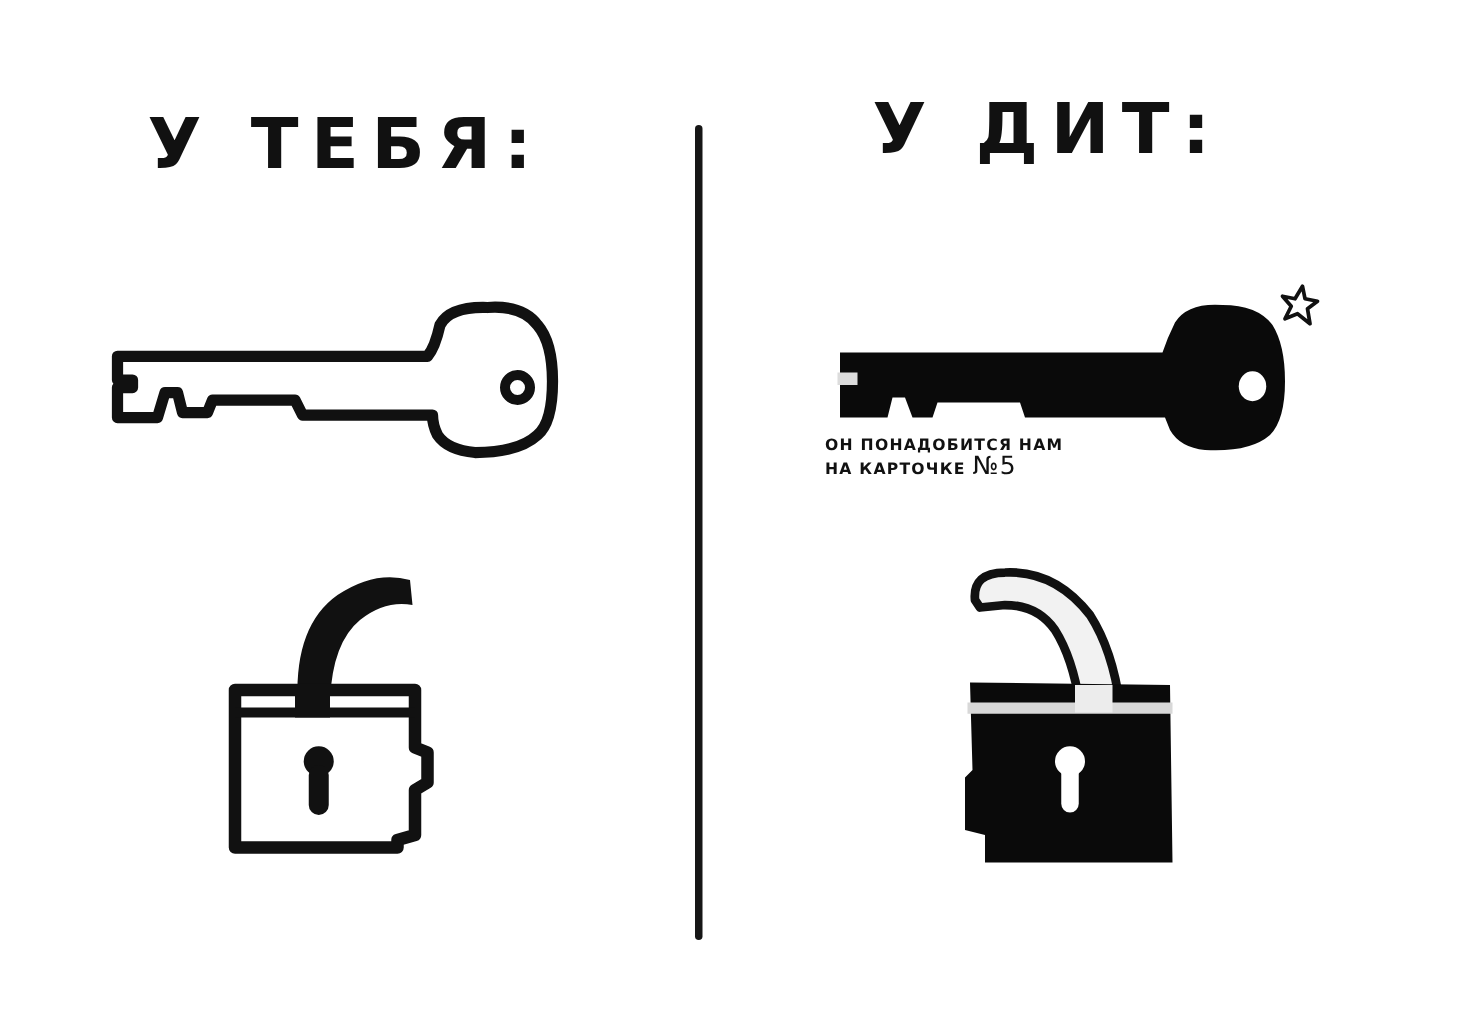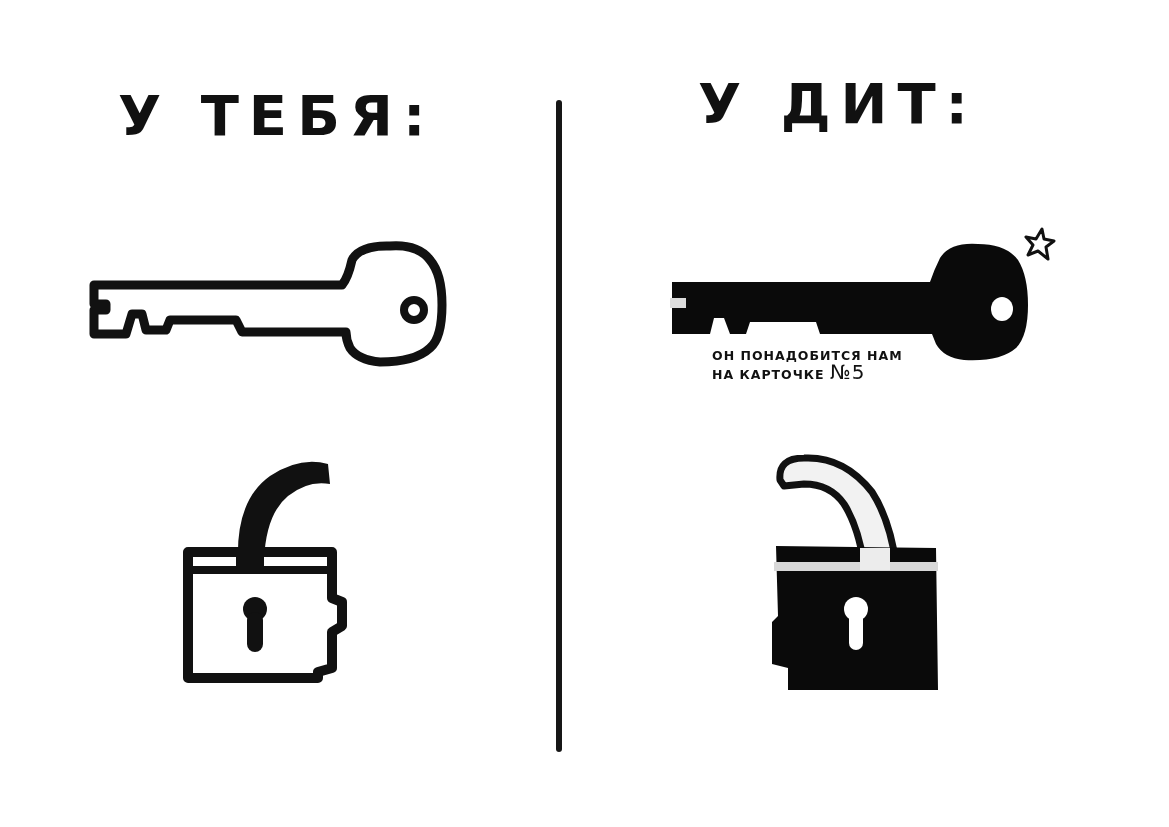--- a/index.html
+++ b/index.html
@@ -31,21 +31,21 @@
 <svg width="380" height="150" style="left:668px; top:230px;" viewBox="0 0 380 150">
   <path d="M4,52 L262,52 Q266,40 272,28 Q282,12 310,14 Q338,14 350,30 Q360,46 360,75 Q360,106 348,118 Q332,132 296,130 Q276,128 268,114 L264,104 L152,104 L148,92 L82,92 L78,104 L62,104 L56,88 L46,88 L42,104 L4,104 Z" fill="#0a0a0a"></path>
   <rect x="2" y="68" width="16" height="10" fill="#dcdcdc"></rect>
   <ellipse cx="334" cy="79" rx="11" ry="12" fill="#fff"></ellipse>
 </svg>
 
 <svg width="40" height="40" style="left:1020px; top:225px;" viewBox="0 0 40 40">
   <path d="M22,4 L24,14 L34,16 L26,22 L28,34 L18,26 L8,30 L13,20 L6,12 L16,14 Z" fill="#fff" stroke="#111" stroke-width="3" stroke-linejoin="round"></path>
 </svg>
 
-<div class="note" style="left:712px; top:347px;">
+<div class="note" style="left:660px; top:347px;">
   <div>ОН ПОНАДОБИТСЯ НАМ</div>
   <div><span>НА КАРТОЧКЕ </span><span class="num">№5</span></div>
 </div>
 
 <svg width="200" height="260" style="left:160px; top:440px;" viewBox="0 0 200 260">
   <path d="M78,120 Q76,60 110,36 Q140,16 168,24 L170,44 Q148,40 128,56 Q106,74 104,120 Z" fill="#111"></path>
   <path d="M28,112 L172,112 L172,158 L182,162 L182,186 L172,192 L172,228 L158,232 L158,238 L28,238 Z" fill="#fff" stroke="#111" stroke-width="10" stroke-linejoin="round"></path>
   <line x1="28" y1="130" x2="172" y2="130" stroke="#111" stroke-width="8"></line>
   <rect x="76" y="112" width="28" height="22" fill="#111"></rect>
   <circle cx="95" cy="169" r="12" fill="#111"></circle>

